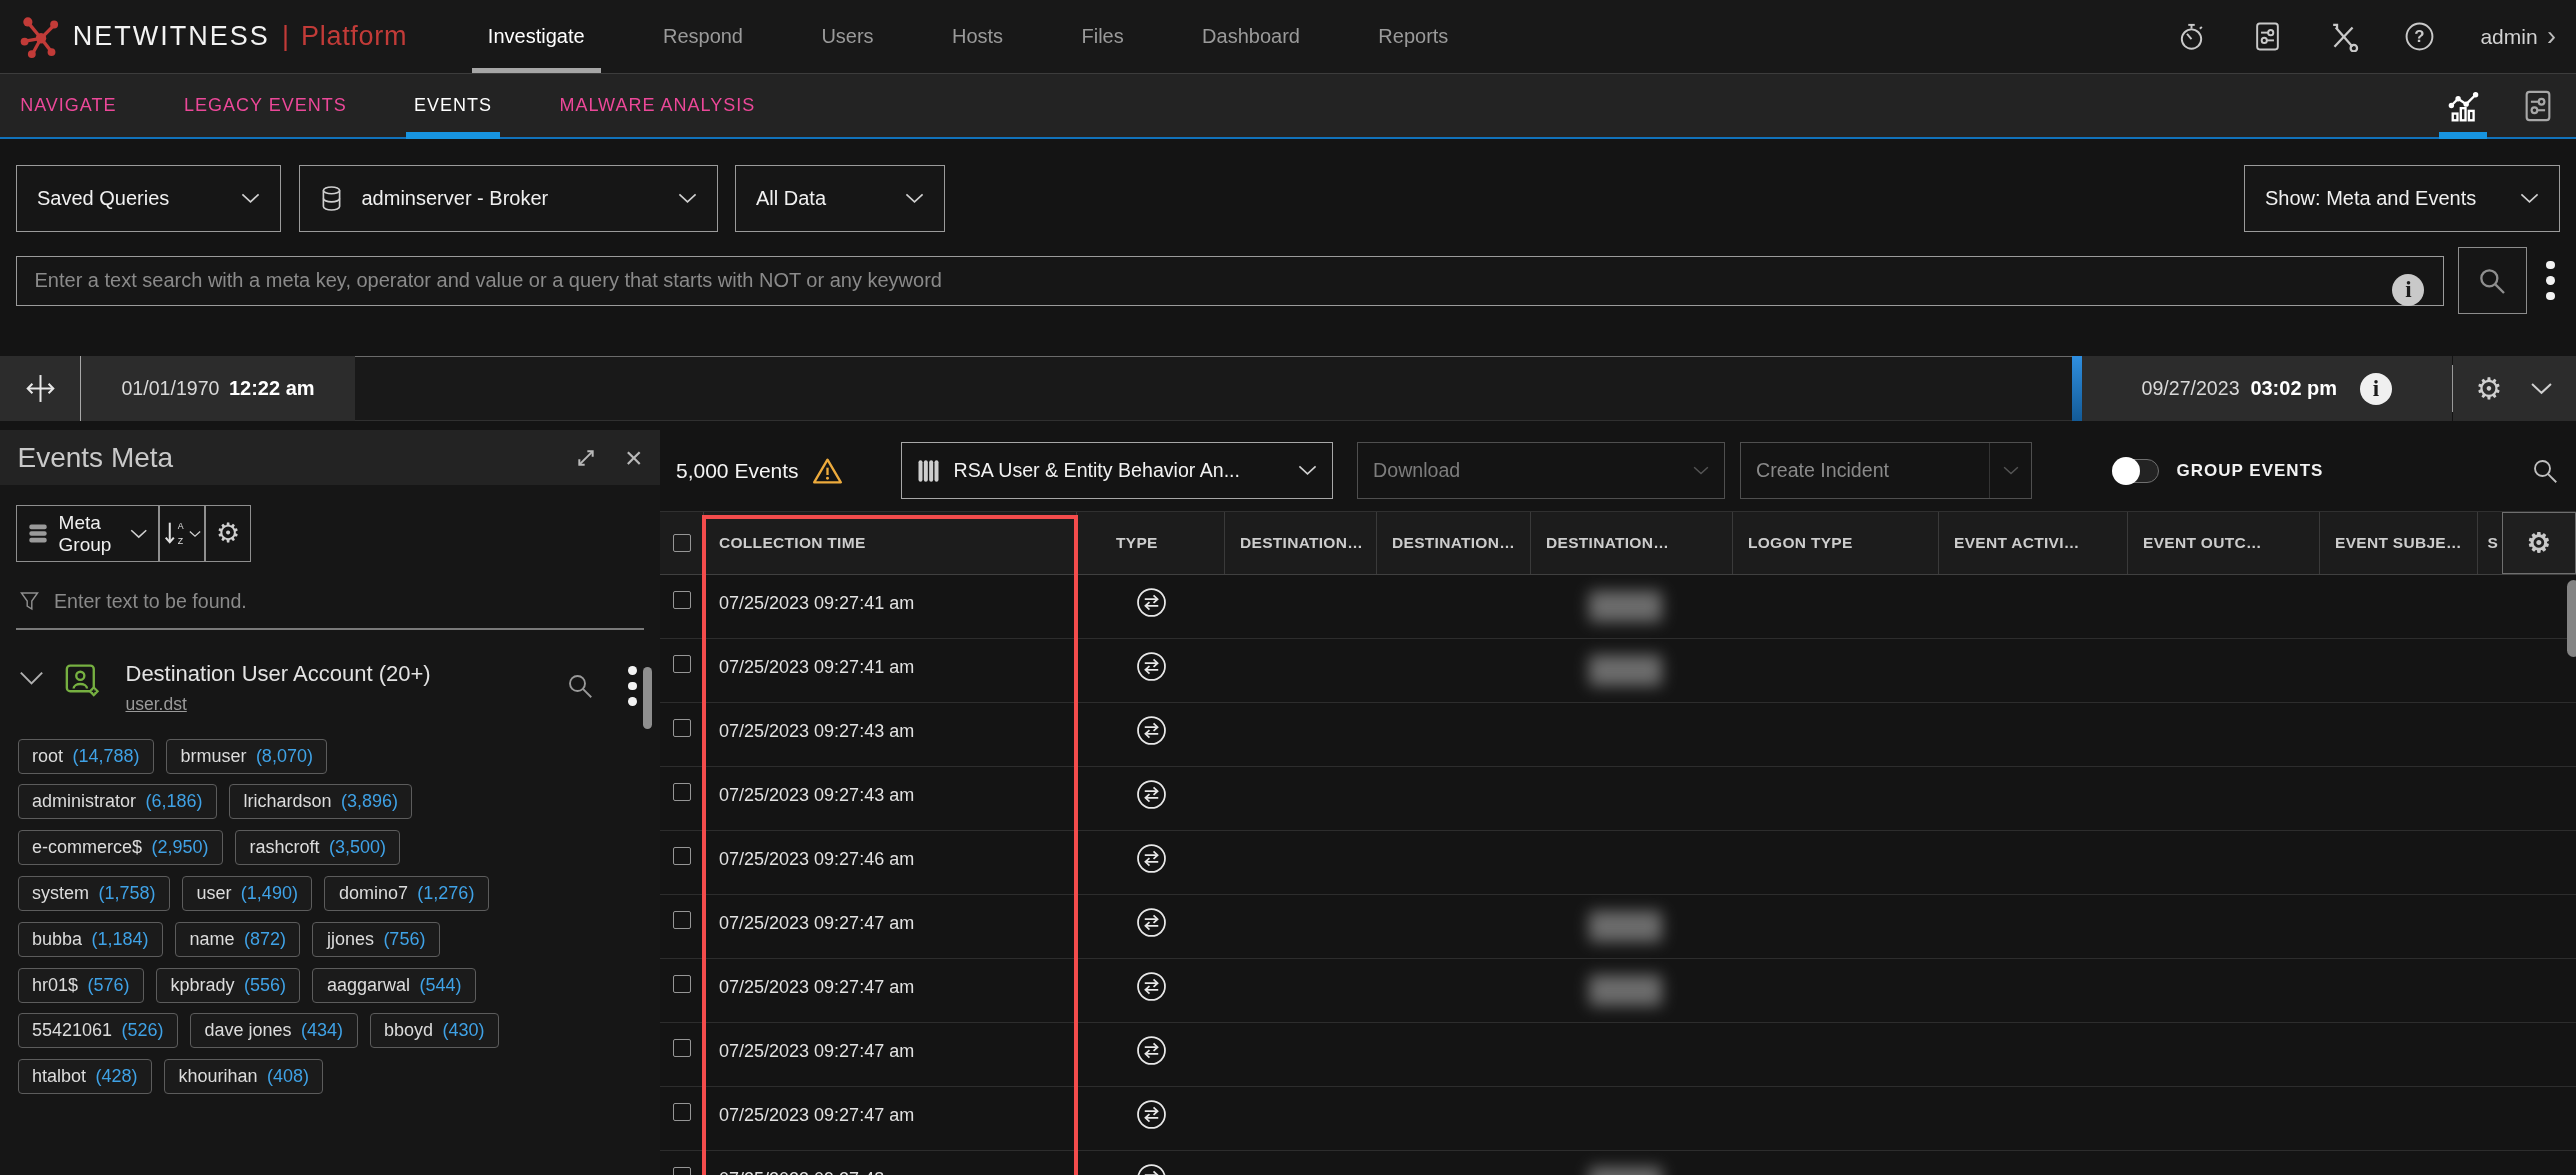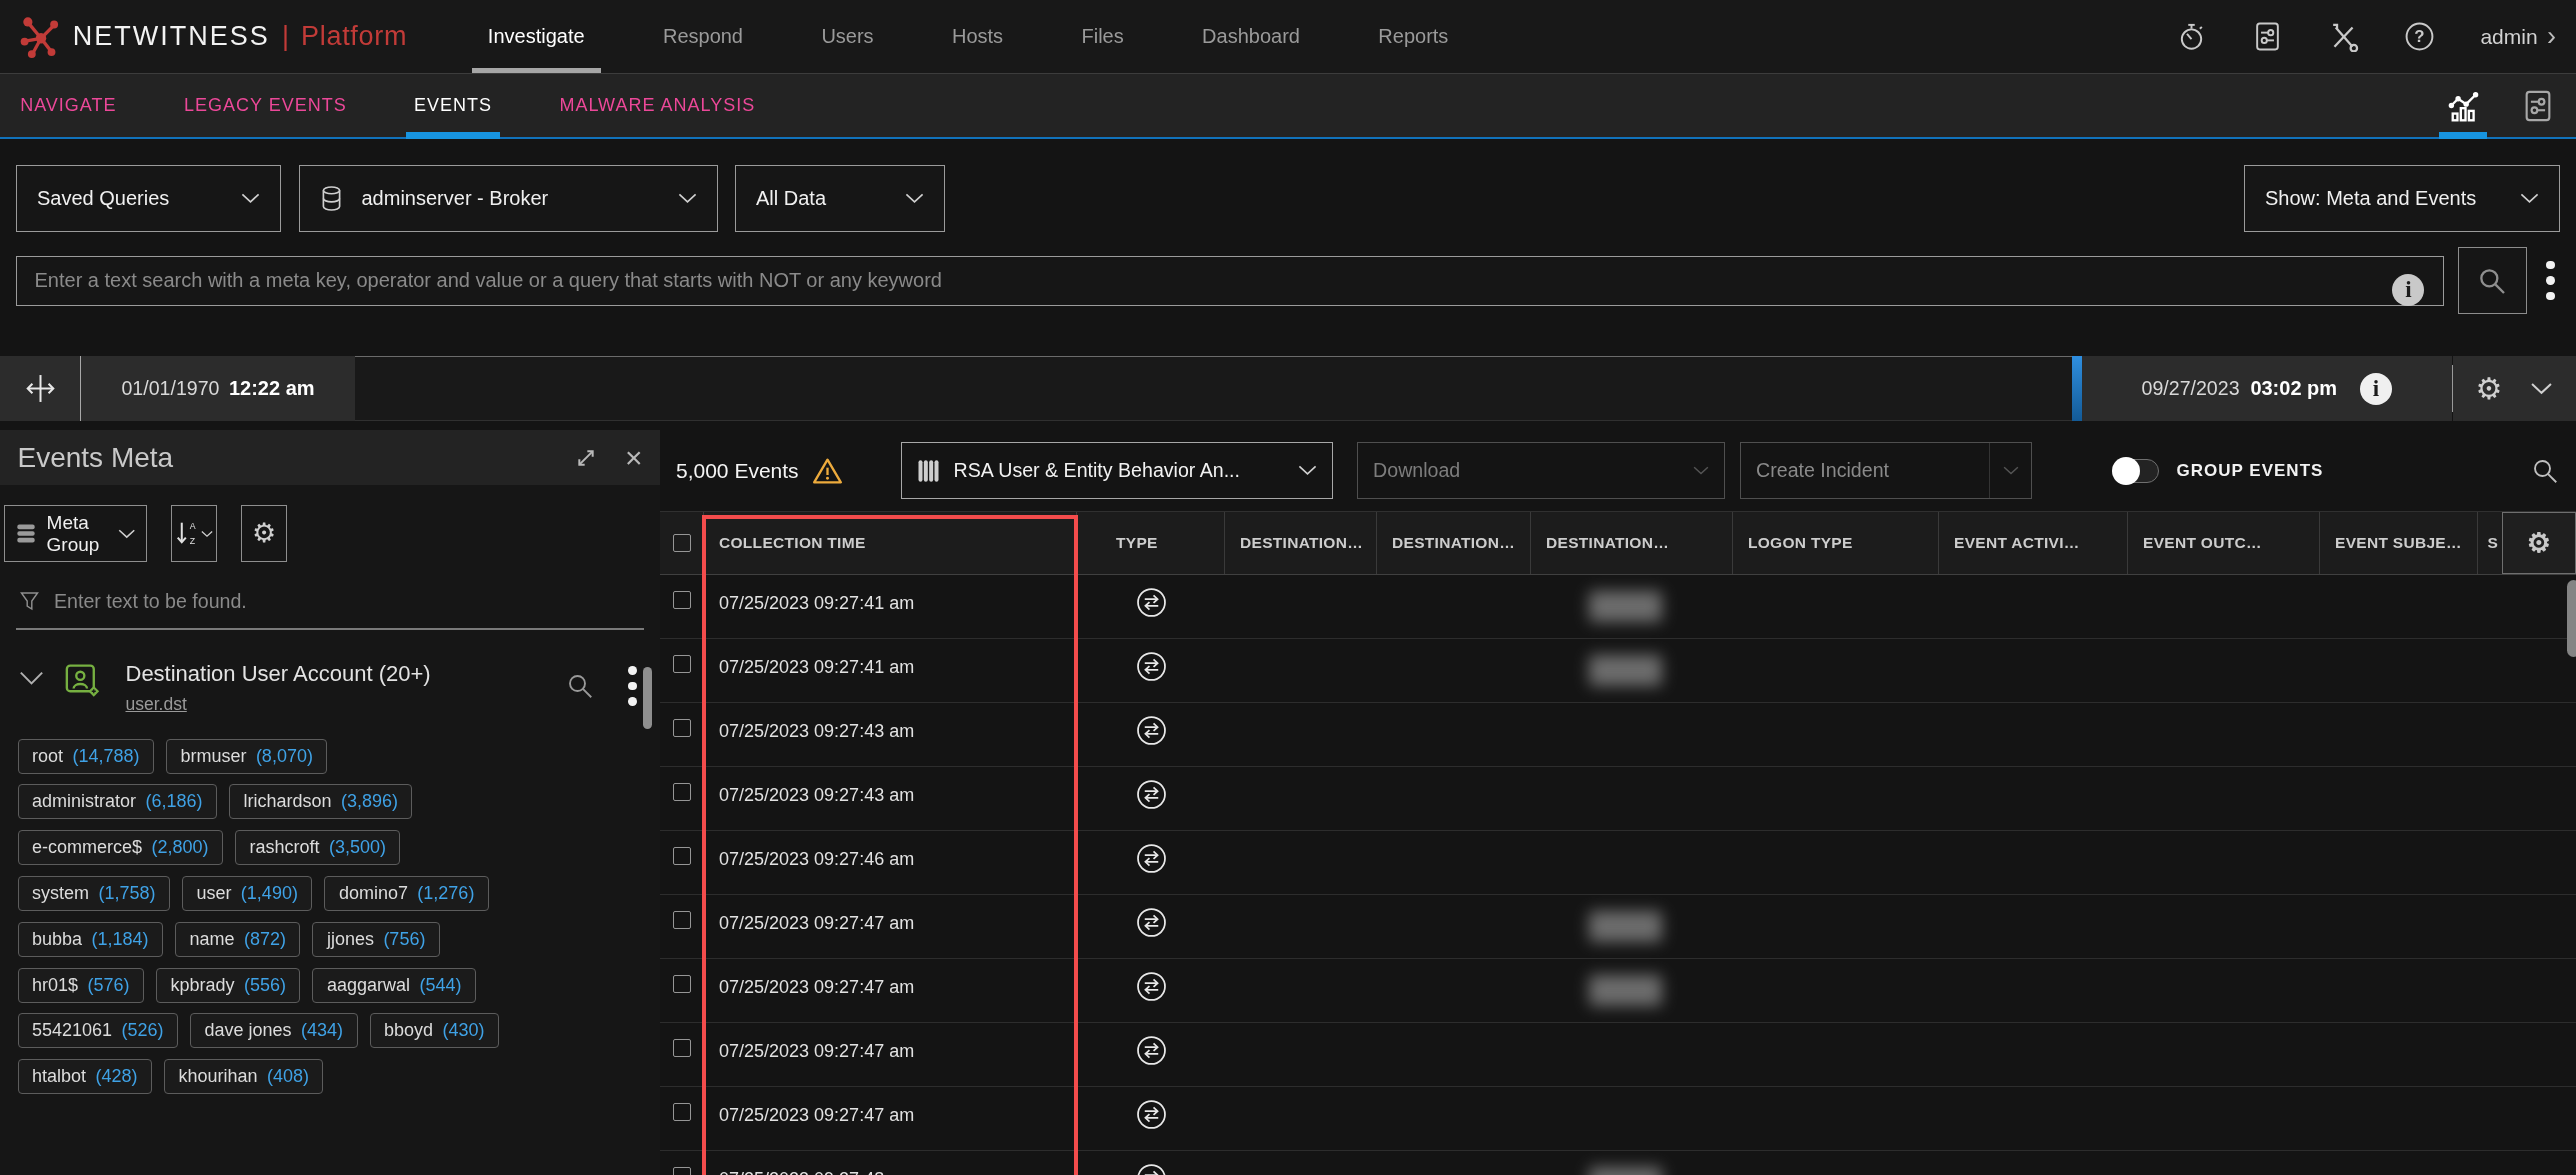--- a/index.html
+++ b/index.html
@@ -85,21 +85,21 @@
 
   
   .content { display:flex; margin-top:9.4px; height:1061px; }
 
   
   .metapanel { width:660px; background:#161616; position:relative; flex:none; }
   .mp-header { height:55px; background:#232323; display:flex; align-items:center; padding:0 17.5px; }
   .mp-title { font-size:28px; color:#c9c9c9; font-weight:300;text-align:right; }
   .mp-hicons { margin-left:auto; display:flex; align-items:center; gap:27px; }
   .mp-close { font-size:30px; color:#b9b9b9; line-height:1; }
-  .mp-controls { display:flex; align-items:center; gap:24px; padding:0 4px; margin-top:20px; }
+  .mp-controls { display:flex; align-items:center; gap:0; padding:0 16px; margin-top:20px; }
   .mg-box { width:143px; height:57px; border:1.3px solid #8f8f8f; display:flex; align-items:center;
             gap:10.8px; padding:0 10.8px; font-size:19px; color:#f0f0f0; }
   .sq-box { width:46px; height:57px; border:1.3px solid #8f8f8f; display:flex; align-items:center;
             justify-content:center; gap:2.7px; }
   .mp-filter { display:flex; align-items:center; gap:13.5px; padding:0 17.5px; margin-top:27px; }
   .mp-filter input { background:transparent; border:none; outline:none; color:#8a8a8a; font-size:19.6px;
                      width:472px; font-family:"Liberation Sans", sans-serif; }
   .mp-filter input::placeholder { color:#8a8a8a; }
   .mp-underline { height:1.3px; background:#7a7a7a; margin:15px 16px 0 16px; }
   .mp-section { display:flex; align-items:flex-start; padding:0 17.5px; margin-top:31px; position:relative; }
@@ -484,21 +484,21 @@
               <span class="pc">(6,186)</span>
             </span>
           <span class="pill">
               <span class="pn">lrichardson</span>
               <span class="pc">(3,896)</span>
             </span>
         </div>
         <div class="pill-row">
           <span class="pill">
               <span class="pn">e-commerce$</span>
-              <span class="pc">(2,800)</span>
+              <span class="pc">(2,950)</span>
             </span>
           <span class="pill">
               <span class="pn">rashcroft</span>
               <span class="pc">(3,500)</span>
             </span>
         </div>
         <div class="pill-row">
           <span class="pill">
               <span class="pn">system</span>
               <span class="pc">(1,758)</span>

